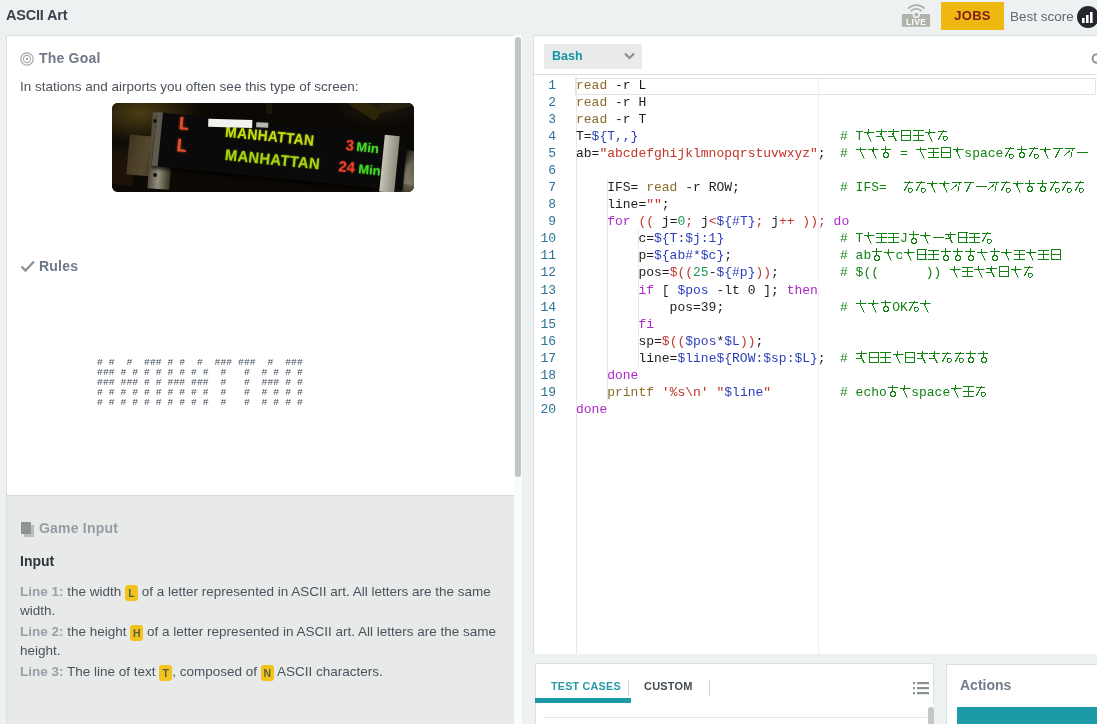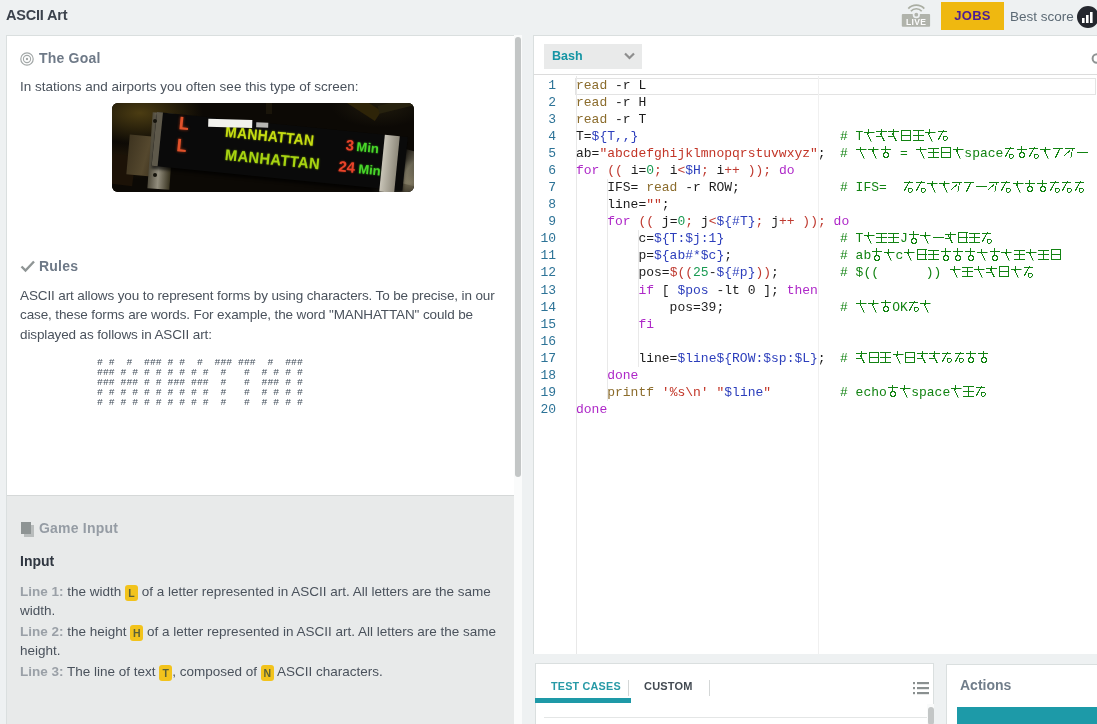--- a/index.html
+++ b/index.html
@@ -1,21 +1,21 @@
 <!DOCTYPE html>
 <html><head>
 <meta charset="utf-8">
 <style>
 * { margin:0; padding:0; box-sizing:border-box; }
 html,body { width:1097px; height:724px; overflow:hidden; }
 body { background:#eef1f2; font-family:"Liberation Sans", sans-serif; position:relative; }
 .abs { position:absolute; }
 
 #title { left:6px; top:6.5px; font-size:14.5px; font-weight:bold; color:#3b424c; letter-spacing:-0.2px; }
-#jobs { left:941px; top:2px; width:63px; height:28px; background:#efb810; color:#4c1d95; font-size:13px; font-weight:bold; letter-spacing:0.3px; text-align:center; line-height:28px; }
+#jobs { left:941px; top:2px; width:63px; height:28px; background:#efb810; color:#7f1d1d; font-size:13px; font-weight:bold; letter-spacing:0.3px; text-align:center; line-height:28px; }
 #bestscore { left:1010px; top:9px; font-size:13.5px; color:#5c6a75; }
 #scorecircle { left:1077px; top:6px; width:22px; height:22px; border-radius:50%; background:#24272e; }
 
 #leftcard { left:6px; top:35px; width:509px; height:689px; background:#fff; border:1px solid #dadfdf; border-bottom:none; }
 #graysec { left:0; top:459px; width:507px; height:230px; background:#e8eaea; border-top:1px solid #d5d8d8; }
 .h2 { font-size:14px; font-weight:bold; color:#6e7987; letter-spacing:0.2px; }
 .para { font-size:13.5px; color:#4a525c; line-height:19.4px; white-space:nowrap; }
 .glabel { font-weight:bold; color:#9aa0a7; }
 .badge { display:inline-block; background:#f2c31c; color:#5c6137; font-weight:bold; font-size:10.5px; width:13px; height:16px; line-height:16.5px; text-align:center; border-radius:3px; vertical-align:-1px; }
 #asciiart { font-family:"Liberation Mono", monospace; font-size:9.8px; line-height:9.96px; color:#414d5a; white-space:pre; }
@@ -127,21 +127,20 @@
       <div class="abs" style="left:94px;top:0px;width:12px;height:5px;background:rgba(240,240,235,0.75);transform:rotate(-4deg)"></div>
     </div>
     <div class="abs" style="left:41px;top:16px;width:4px;height:4px;border-radius:50%;background:#15130c"></div>
     <div class="abs" style="left:41px;top:70px;width:4px;height:4px;border-radius:50%;background:#15130c"></div>
   </div>
 
   <svg class="abs" style="left:13px;top:224px" width="16" height="13" viewBox="0 0 16 13">
     <path d="M1.5 6.5 L5.5 10.5 L14 1.5" fill="none" stroke="#8f9595" stroke-width="2.4"></path>
   </svg>
   <div class="abs h2" style="left:32px;top:222px">Rules</div>
-  <div class="abs para" style="left:13px;top:250px;letter-spacing:-0.12px">ASCII art allows you to represent forms by using characters. To be precise, in our<br>case, these forms are words. For example, the word "MANHATTAN" could be<br>displayed as follows in ASCII art:</div>
   <div id="asciiart" class="abs" style="left:90px;top:322px"># #  #  ### # #  #  ### ###  #  ###
 ### # # # # # # # #  #   #  # # # #
 ### ### # # ### ###  #   #  ### # #
 # # # # # # # # # #  #   #  # # # #
 # # # # # # # # # #  #   #  # # # #</div>
 
   <div id="graysec" class="abs">
     <svg class="abs" style="left:13px;top:25px" width="15" height="17" viewBox="0 0 15 17">
       <rect x="4" y="4" width="10" height="12" fill="#b9bdbd"></rect>
       <rect x="1" y="1" width="10" height="12" fill="#8e9494"></rect>
@@ -181,21 +180,20 @@
       <div class="cl" style="top:17.86px"><span class="b">read</span> -r H</div>
       <div class="gut" style="top:34.919999999999995px">3</div>
       <div class="cl" style="top:34.919999999999995px"><span class="b">read</span> -r T</div>
       <div class="gut" style="top:51.97999999999999px">4</div>
       <div class="cl" style="top:51.97999999999999px">T=<span class="v">${T,,}</span></div>
       <div class="cm" style="top:51.97999999999999px"># T<span class="j jh2"></span><span class="j jk2"></span><span class="j jk2"></span><span class="j jk1"></span><span class="j jk0"></span><span class="j jh2"></span><span class="j jh1"></span></div>
       <div class="gut" style="top:69.03999999999999px">5</div>
       <div class="cl" style="top:69.03999999999999px">ab=<span class="s">"abcdefghijklmnopqrstuvwxyz"</span>;</div>
       <div class="cm" style="top:69.03999999999999px"># <span class="j jh2"></span><span class="j jh2"></span><span class="j jh0"></span> = <span class="j jh2"></span><span class="j jk0"></span><span class="j jk1"></span><span class="j jh2"></span>space<span class="j jh1"></span><span class="j jh0"></span><span class="j jh1"></span><span class="j jh2"></span><span class="j jt0"></span><span class="j jt1"></span><span class="j jd"></span></div>
       <div class="gut" style="top:86.1px">6</div>
-      <div class="cl" style="top:86.1px"><span class="k">for</span> <span class="o">((</span> i=<span class="n">0</span><span class="o">;</span> i<span class="o">&lt;</span><span class="v">$H</span><span class="o">;</span> i<span class="o">++</span> <span class="o">))</span><span class="o">;</span> <span class="k">do</span></div>
       <div class="gut" style="top:103.15999999999998px">7</div>
       <div class="cl" style="top:103.15999999999998px">    IFS= <span class="b">read</span> -r ROW;</div>
       <div class="cm" style="top:103.15999999999998px"># IFS=  <span class="j jh1"></span><span class="j jh1"></span><span class="j jh2"></span><span class="j jh2"></span><span class="j jt1"></span><span class="j jt0"></span><span class="j jd"></span><span class="j jt1"></span><span class="j jh1"></span><span class="j jh2"></span><span class="j jh0"></span><span class="j jh0"></span><span class="j jh1"></span><span class="j jh1"></span><span class="j jh1"></span></div>
       <div class="gut" style="top:120.21999999999998px">8</div>
       <div class="cl" style="top:120.21999999999998px">    line=<span class="s">""</span>;</div>
       <div class="gut" style="top:137.28px">9</div>
       <div class="cl" style="top:137.28px">    <span class="k">for</span> <span class="o">((</span> j=<span class="n">0</span><span class="o">;</span> j<span class="o">&lt;</span><span class="v">${#T}</span><span class="o">;</span> j<span class="o">++</span> <span class="o">))</span><span class="o">;</span> <span class="k">do</span></div>
       <div class="gut" style="top:154.34px">10</div>
       <div class="cl" style="top:154.34px">        c=<span class="v">${T:$j:1}</span></div>
       <div class="cm" style="top:154.34px"># T<span class="j jh2"></span><span class="j jk0"></span><span class="j jk0"></span>J<span class="j jh0"></span><span class="j jh2"></span><span class="j jd"></span><span class="j jk2"></span><span class="j jk1"></span><span class="j jk0"></span><span class="j jh1"></span></div>
@@ -206,20 +204,21 @@
       <div class="cl" style="top:188.46px">        pos=<span class="o">$((</span><span class="n">25</span>-<span class="v">${#p}</span><span class="o">))</span>;</div>
       <div class="cm" style="top:188.46px"># $((      )) <span class="j jh2"></span><span class="j jk0"></span><span class="j jh2"></span><span class="j jk2"></span><span class="j jk1"></span><span class="j jh2"></span><span class="j jh1"></span></div>
       <div class="gut" style="top:205.51999999999998px">13</div>
       <div class="cl" style="top:205.51999999999998px">        <span class="k">if</span> [ <span class="v">$pos</span> -lt 0 ]; <span class="k">then</span></div>
       <div class="gut" style="top:222.57999999999998px">14</div>
       <div class="cl" style="top:222.57999999999998px">            pos=39;</div>
       <div class="cm" style="top:222.57999999999998px"># <span class="j jh2"></span><span class="j jh2"></span><span class="j jh0"></span>OK<span class="j jh1"></span><span class="j jh2"></span></div>
       <div class="gut" style="top:239.64px">15</div>
       <div class="cl" style="top:239.64px">        <span class="k">fi</span></div>
       <div class="gut" style="top:256.7px">16</div>
+      <div class="cl" style="top:256.7px">        sp=<span class="o">$((</span><span class="v">$pos</span>*<span class="v">$L</span><span class="o">))</span>;</div>
       <div class="gut" style="top:273.76px">17</div>
       <div class="cl" style="top:273.76px">        line=<span class="v">$line${ROW:$sp:$L}</span>;</div>
       <div class="cm" style="top:273.76px"># <span class="j jk2"></span><span class="j jk1"></span><span class="j jk0"></span><span class="j jh2"></span><span class="j jk1"></span><span class="j jk2"></span><span class="j jk2"></span><span class="j jh1"></span><span class="j jh1"></span><span class="j jh0"></span><span class="j jh0"></span></div>
       <div class="gut" style="top:290.82px">18</div>
       <div class="cl" style="top:290.82px">    <span class="k">done</span></div>
       <div class="gut" style="top:307.88px">19</div>
       <div class="cl" style="top:307.88px">    <span class="b">printf</span> <span class="s">'%s\n'</span> <span class="s">"<span class="v">$line</span>"</span></div>
       <div class="cm" style="top:307.88px"># echo<span class="j jh0"></span><span class="j jh2"></span>space<span class="j jh2"></span><span class="j jk0"></span><span class="j jh1"></span></div>
       <div class="gut" style="top:324.94px">20</div>
       <div class="cl" style="top:324.94px"><span class="k">done</span></div>

